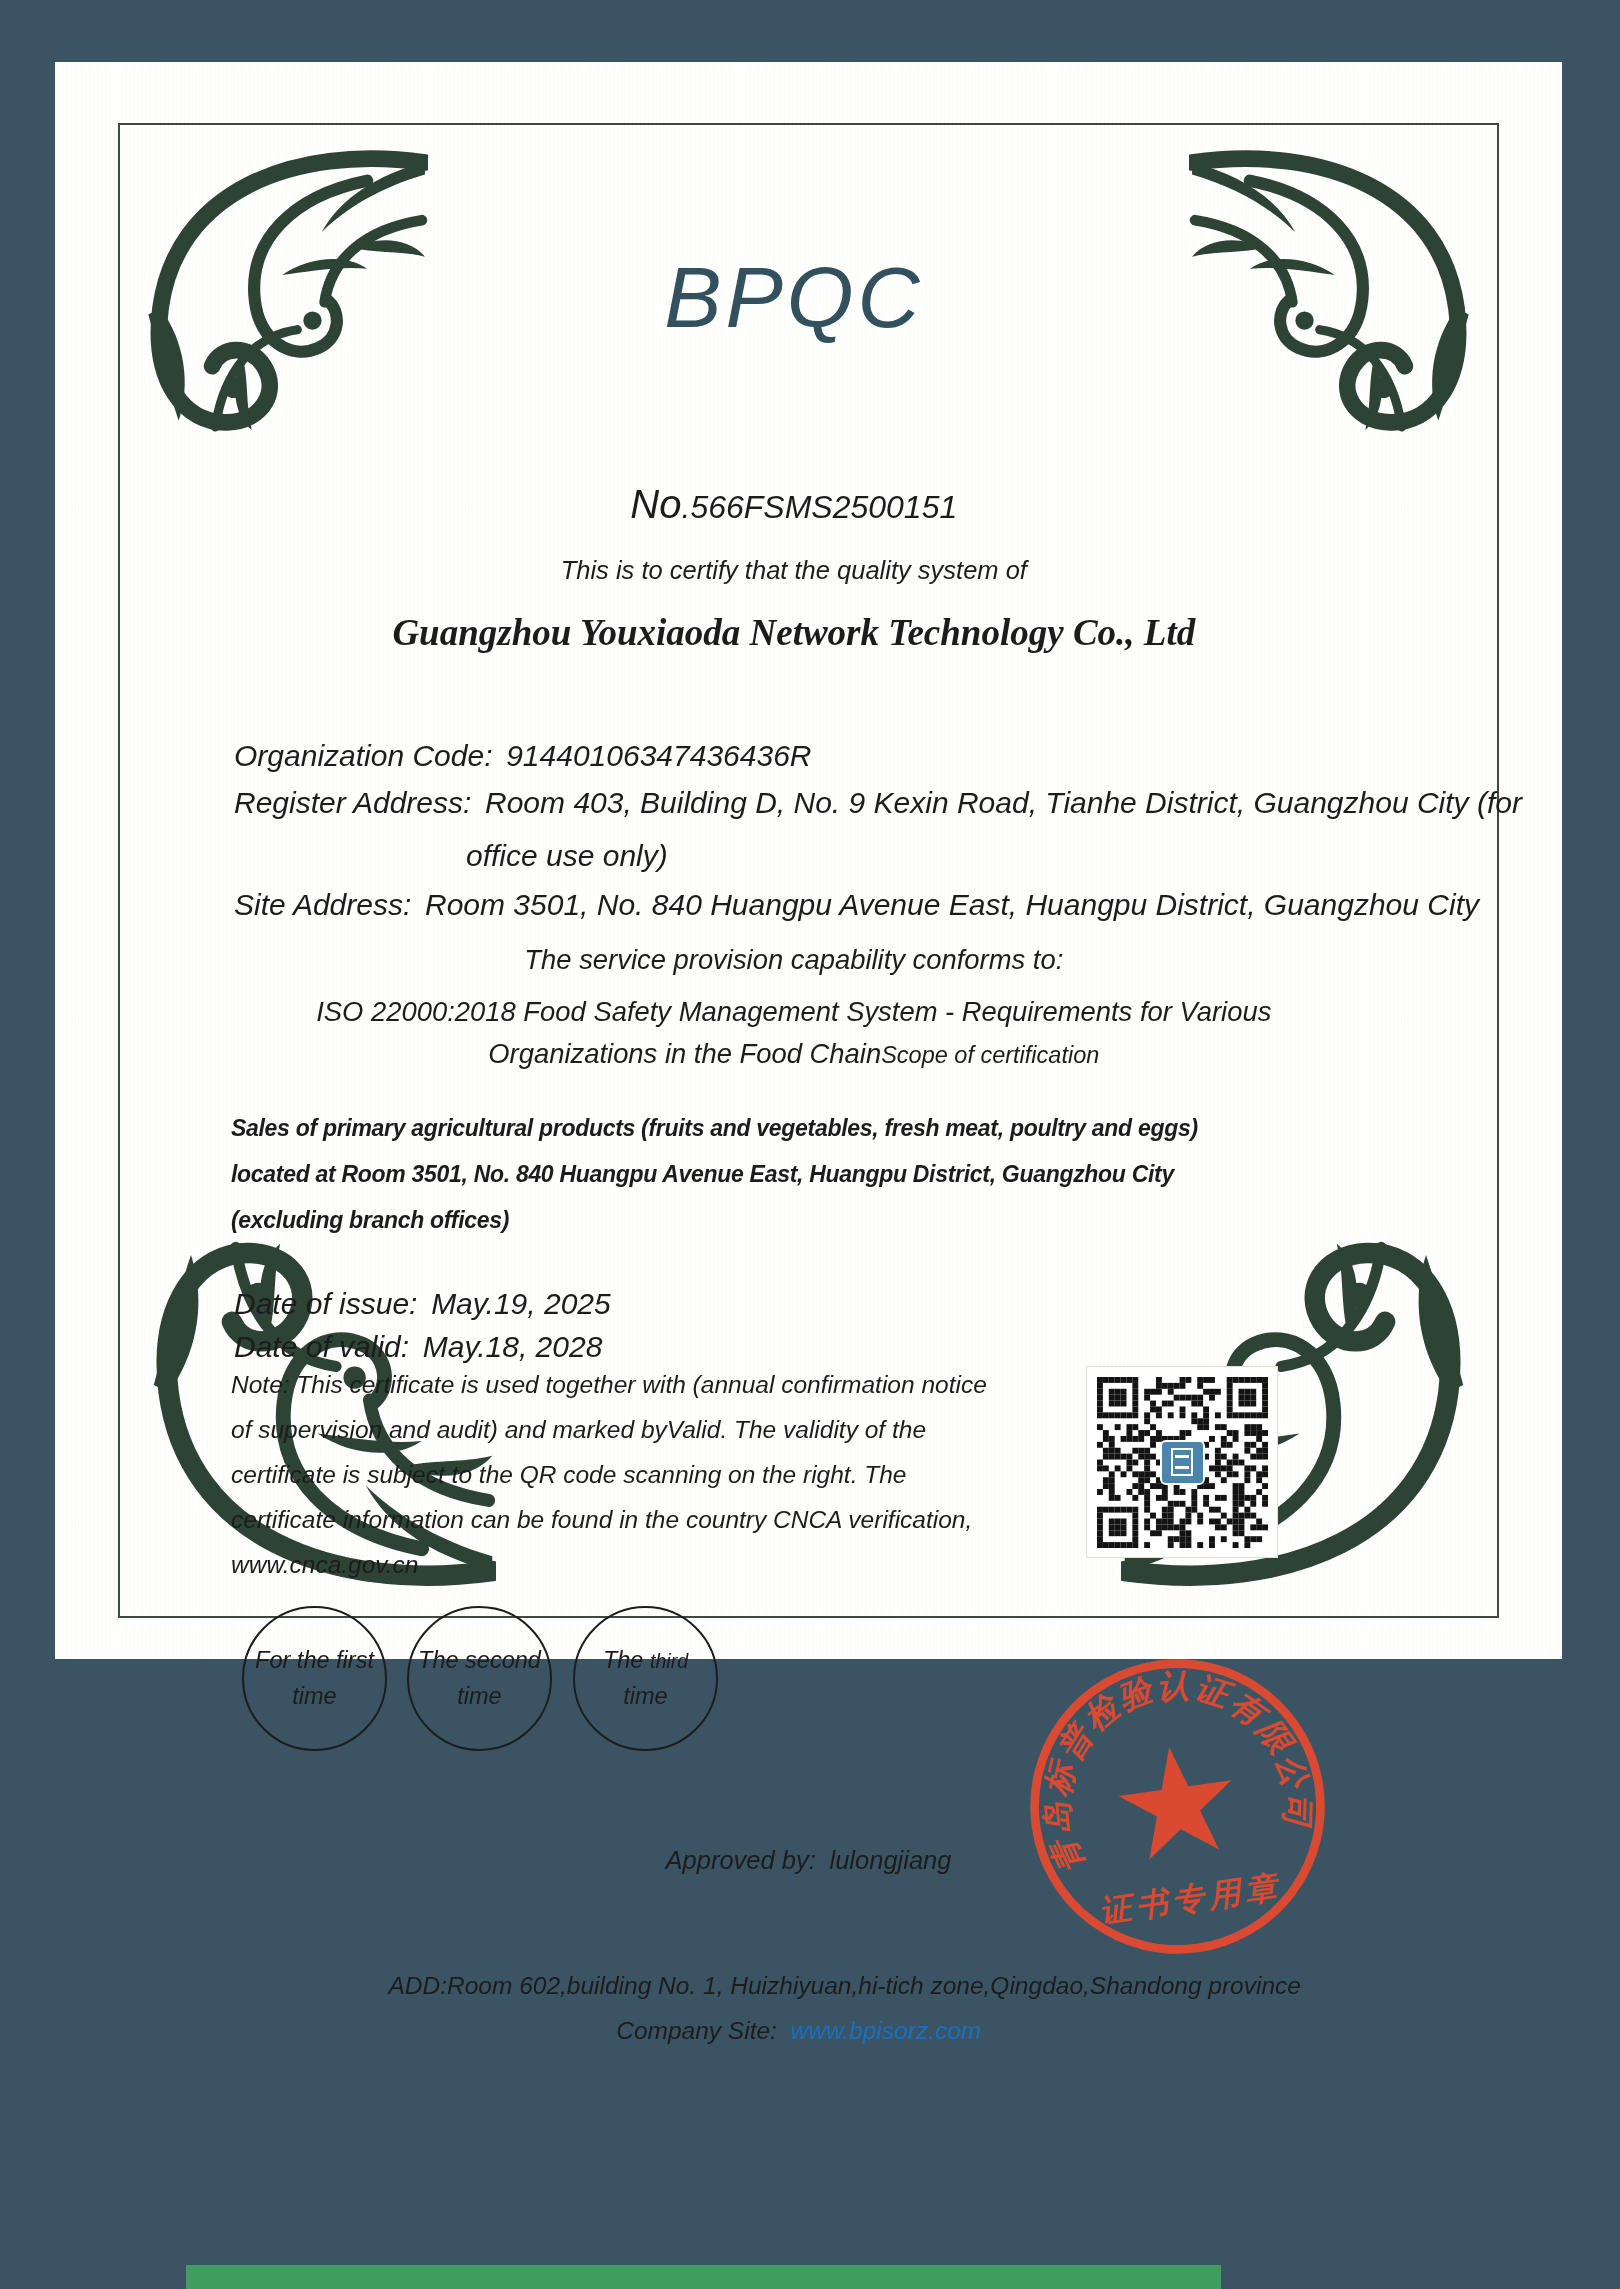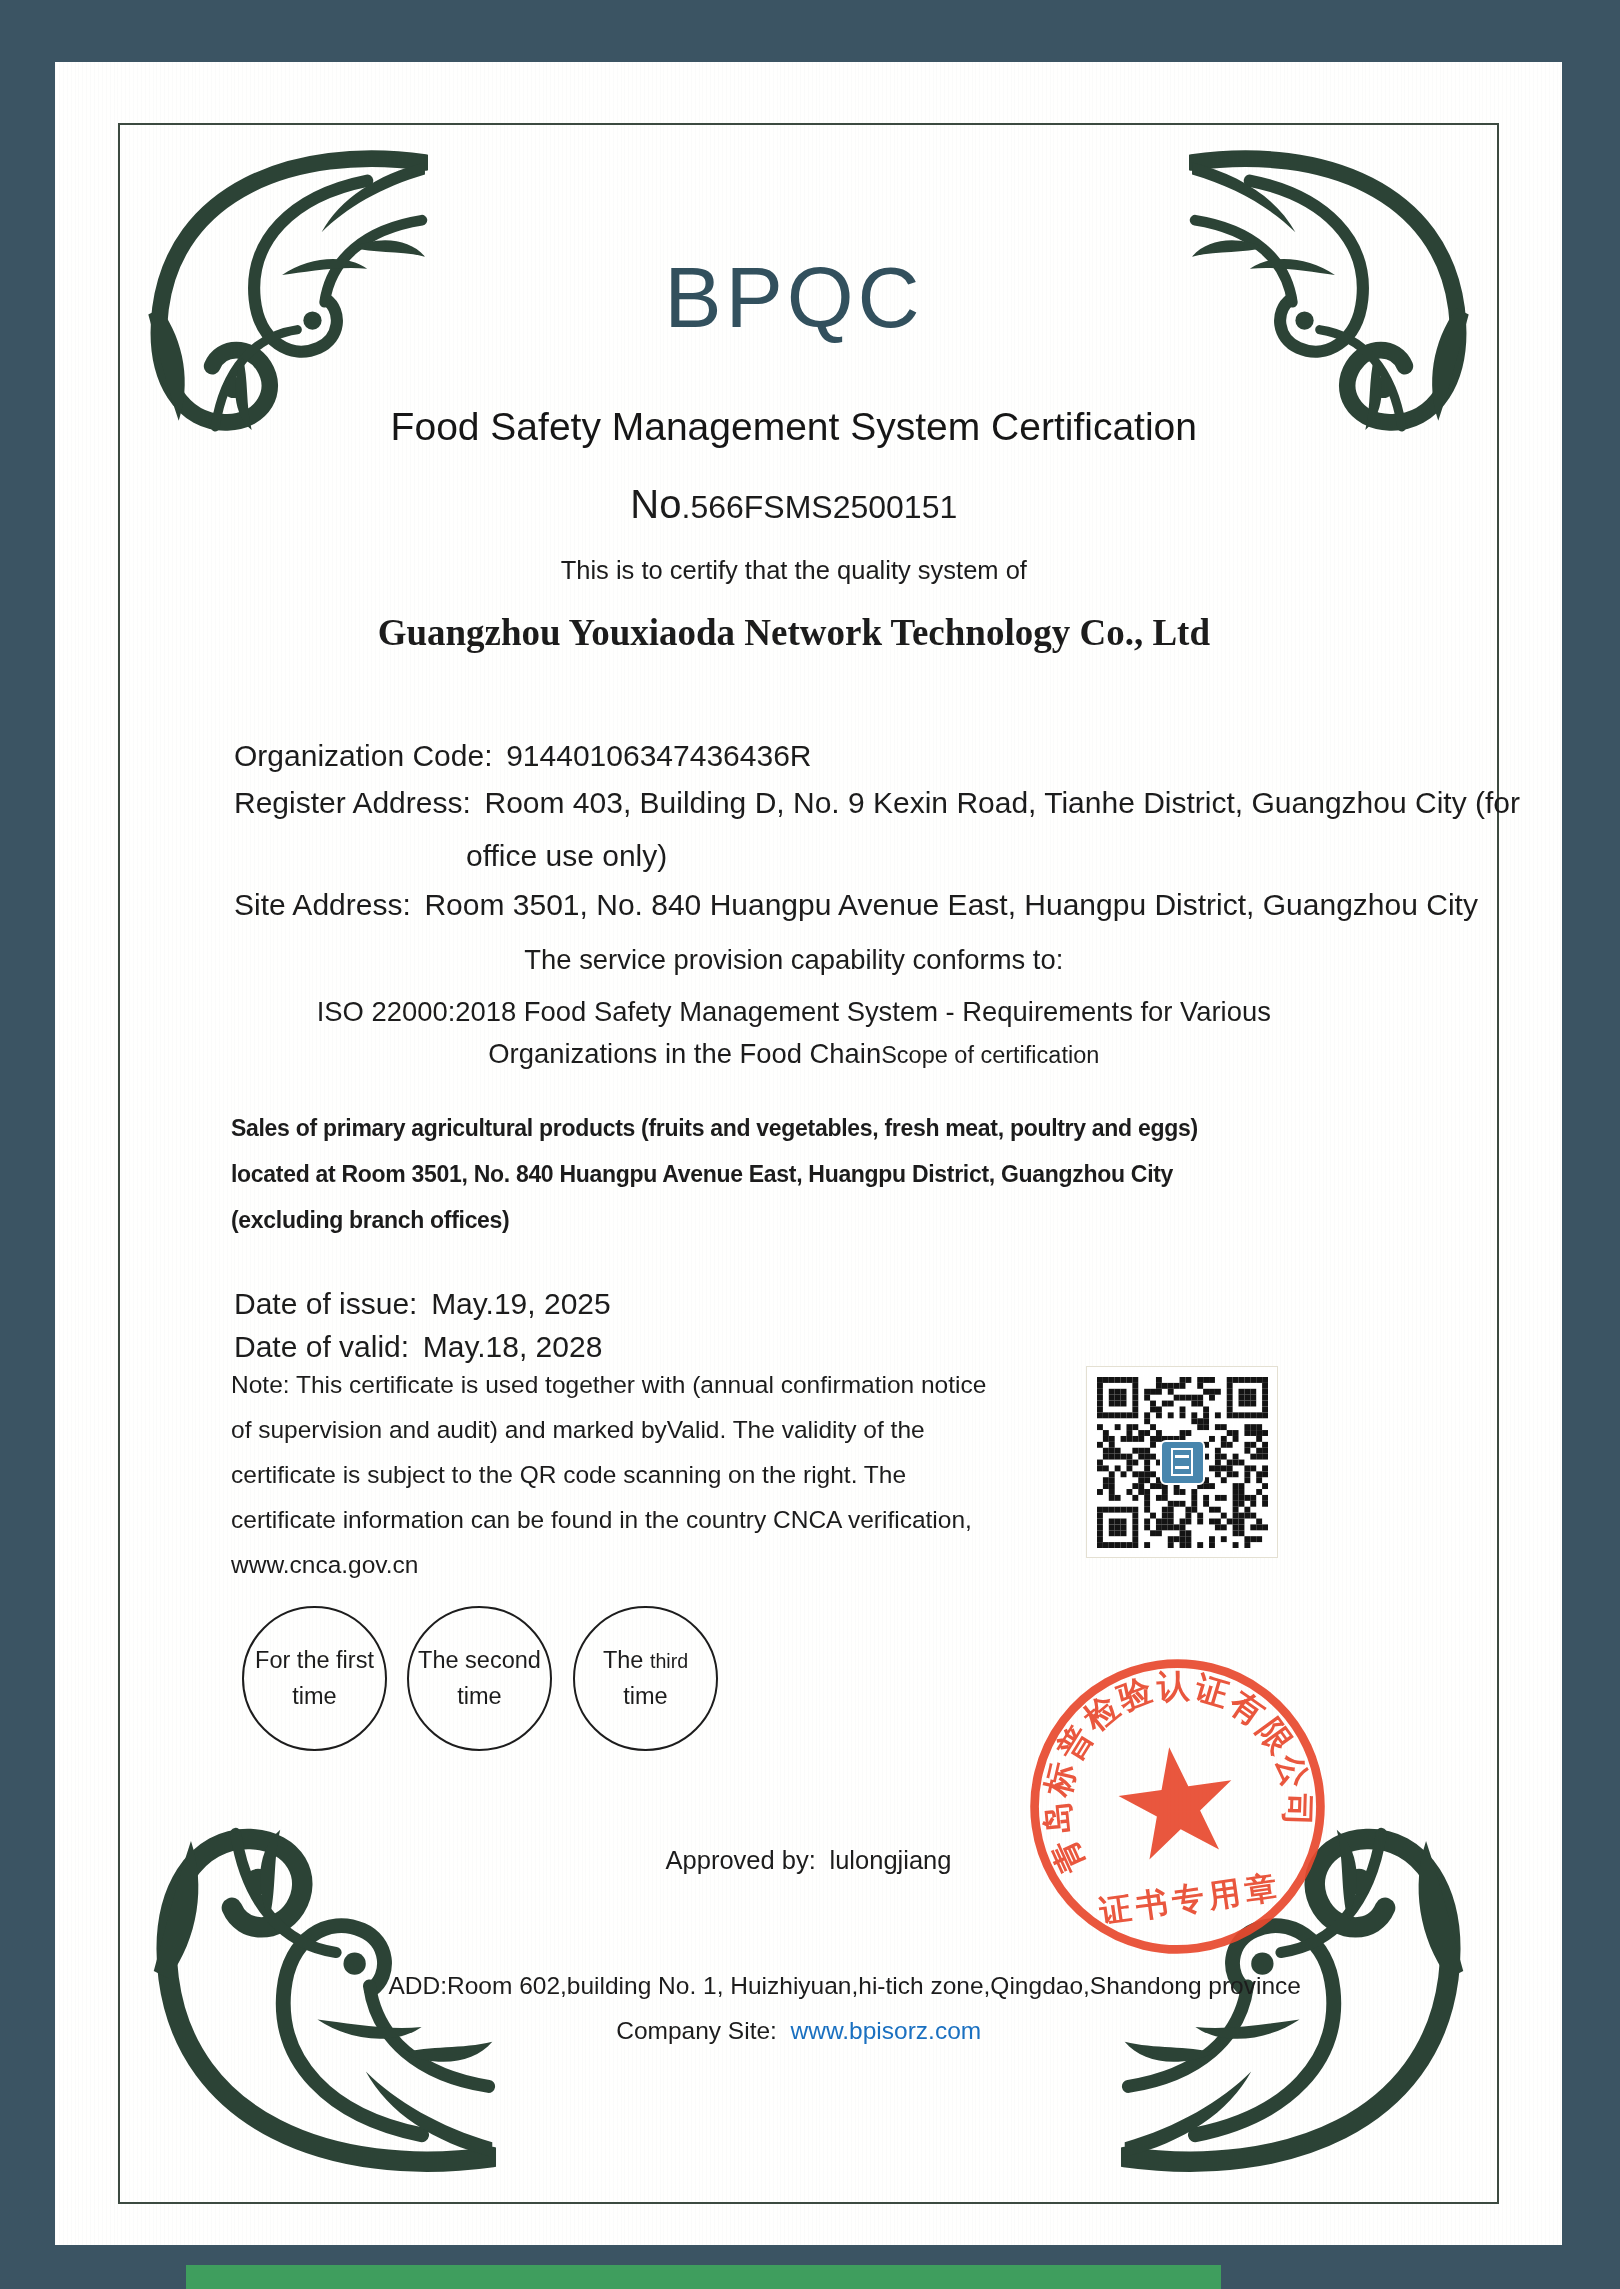--- a/index.html
+++ b/index.html
@@ -3,23 +3,24 @@
 <meta charset="utf-8">
 <style>
   html,body{margin:0;padding:0;}
   body{
     width:1620px;height:2290px;position:relative;overflow:hidden;
     background:#3b5463;
     font-family:"Liberation Sans",sans-serif;color:#1c1c1c;
   }
   
   .page{
-    position:absolute;left:55px;top:62px;width:1507px;height:2183px;
+    position:absolute;left:55px;top:62px;width:1507px;height:1597px;
     background:#fffffe;
     background-image:repeating-linear-gradient(90deg,rgba(70,90,100,.025) 0 1px,transparent 1px 3.9px);
+    font-style:italic;
   }
   .border-frame{
     position:absolute;left:63px;right:63px;top:61px;bottom:41px;
     border:2.9px solid #3c4a40;pointer-events:none;
   }
   
   .orn{position:absolute;width:304px;height:304px;}
   .orn svg{width:100%;height:100%;display:block;}
   .orn.tl{left:69px;top:67px;}
   .orn.tr{right:69px;top:67px;transform:scaleX(-1);}
@@ -134,21 +135,20 @@
       </svg>
     </div>
   <div class="orn br">
       <svg viewBox="0 0 200 200">
         <use href="#flourish"></use>
       </svg>
     </div>
 
   <div class="content">
     <div class="c bpqc">BPQC</div>
-    <div class="c heading">Food Safety Management System Certification</div>
     <div class="c noline">
       <span class="no-big">No</span><span class="no-rest">.566FSMS2500151</span>
     </div>
     <div class="c certify">This is to certify that the quality system of</div>
     <div class="c company">Guangzhou Youxiaoda Network Technology Co., Ltd</div>
 
     <div class="blk info i-org">
       <span class="lbl">Organization Code:</span><span>91440106347436436R</span>
     </div>
     <div class="blk info i-reg">

